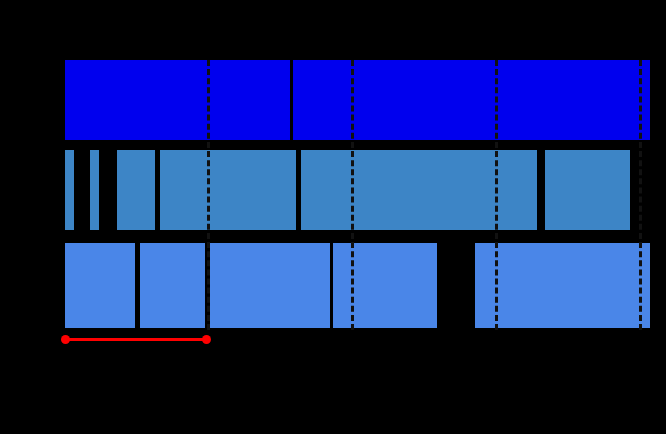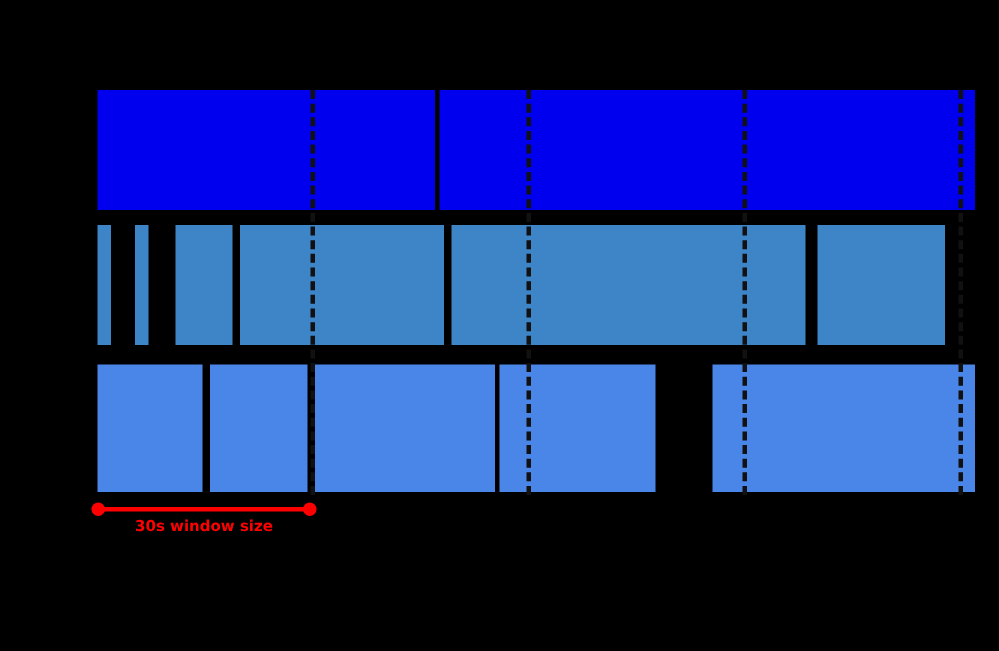--- a/index.html
+++ b/index.html
@@ -83,16 +83,15 @@
       <div class="vline" style="left: 207px; top: 60px; height: 270px; border-left-color: rgb(17, 17, 17);"></div>
       <div class="vline" style="left: 351px; top: 60px; height: 270px; border-left-color: rgb(17, 17, 17);"></div>
       <div class="vline" style="left: 495px; top: 60px; height: 270px; border-left-color: rgb(17, 17, 17);"></div>
       <div class="vline" style="left: 639px; top: 60px; height: 270px; border-left-color: rgb(17, 17, 17);"></div>
     </div>
 
   <div class="row" id="annot">
     <div class="annot-line" id="annot-line" style="left: 65px; top: 338px; width: 142px; border-top-color: rgb(255, 0, 0);"></div>
     <div class="annot-dot" id="annot-dot-a" style="left: 61px; top: 335px; background: rgb(255, 0, 0);"></div>
     <div class="annot-dot" id="annot-dot-b" style="left: 202px; top: 335px; background: rgb(255, 0, 0);"></div>
-    <div class="annot-label" id="annot-label" style="left: 65px; top: 346px; width: 142px; color: rgb(255, 0, 0);">30s window size</div>
   </div>
 
 </div>
 
 </body></html>

